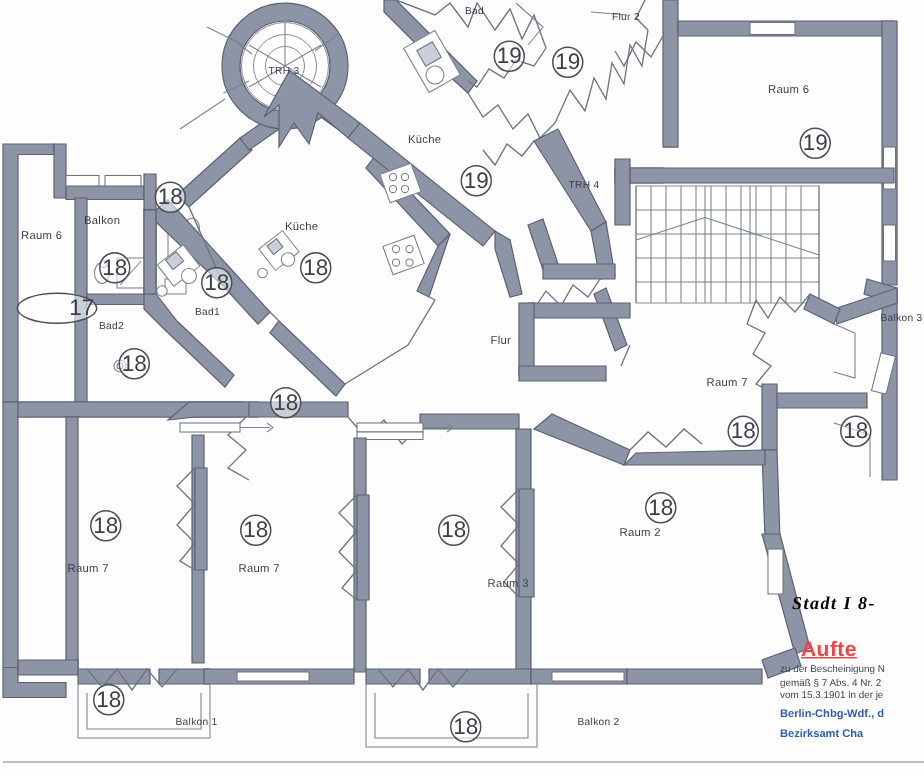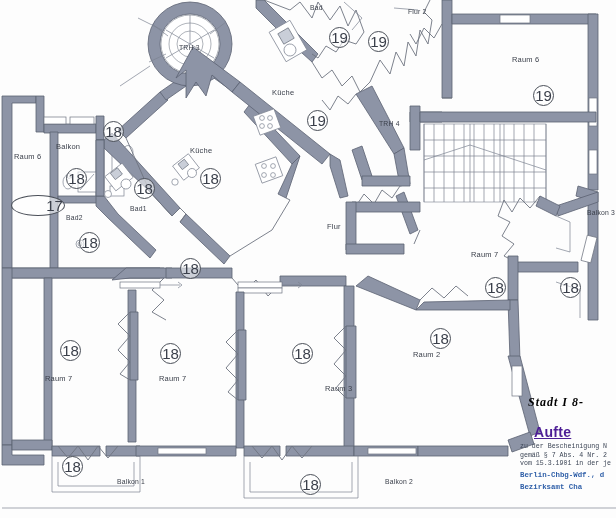--- a/index.html
+++ b/index.html
@@ -34,29 +34,29 @@
   
   #stamp{
     position:absolute;
     left:520px;top:424px;width:96px;height:94px;
     overflow:hidden;
   }
   #stamp .hdr{
     font-family:"Liberation Sans", sans-serif;
     font-weight:bold;
     font-size:14px;
-    color:#4c1d95;
+    color:#ef4444;
     text-decoration:underline;
     letter-spacing:.3px;
     margin:0 0 3px 14px;
     white-space:nowrap;
   }
   #stamp .ln{
     font-size:6.6px;color:#3d4656;white-space:nowrap;margin:0 0 1.5px 0;
-    font-family:Liberation Mono, monospace;
+    font-family:Liberation Sans, sans-serif;
   }
   #stamp .ln.b{font-weight:bold;color:#2f5fa8;font-size:7.4px;margin-top:4px;}
   #handwriting{
     position:absolute;left:528px;top:395px;
     font-family:"Liberation Serif", serif;
     font-style:italic;font-weight:bold;
     font-size:12px;color:#000000;white-space:nowrap;
     letter-spacing:1px;
   }
 </style>

